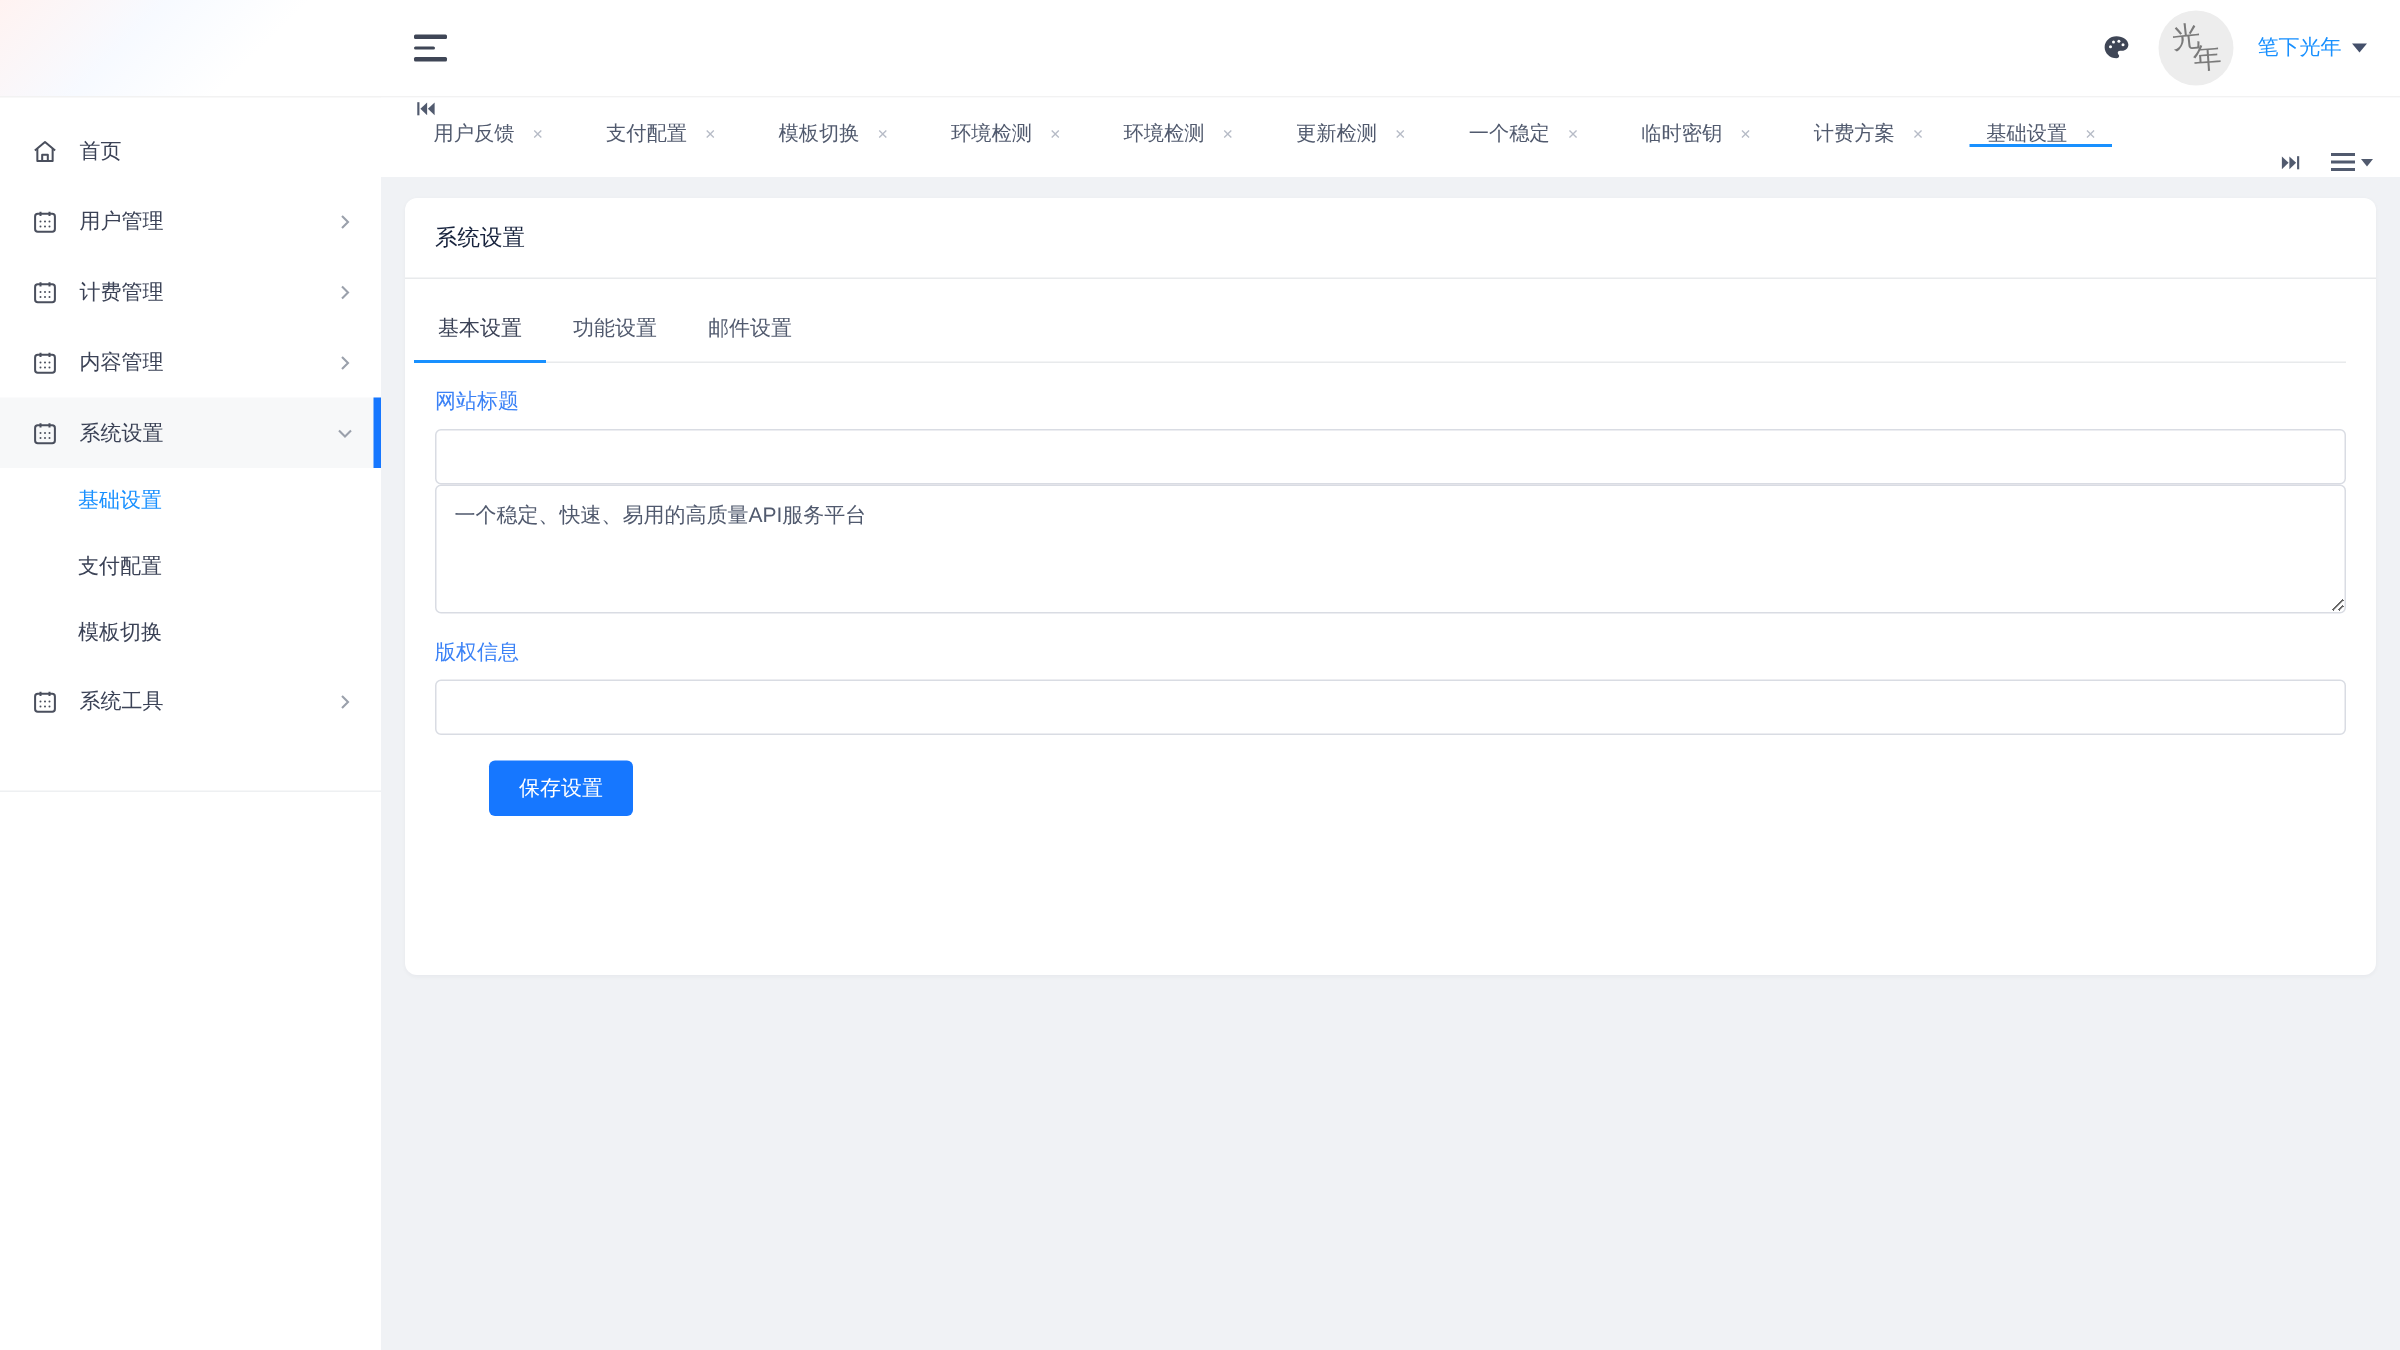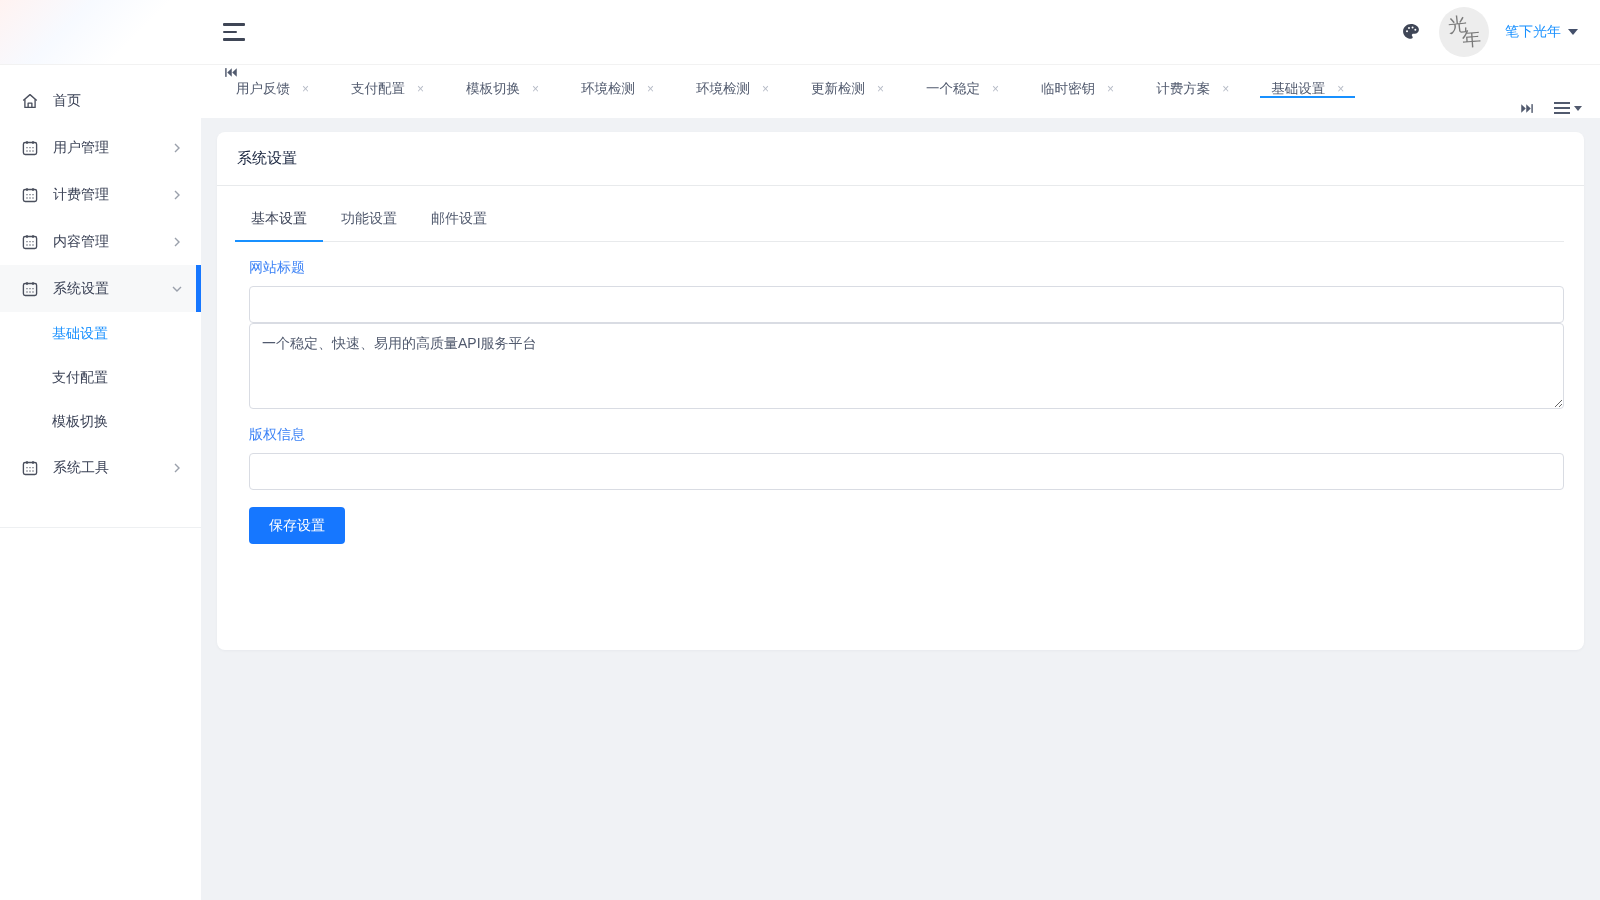--- a/index.html
+++ b/index.html
@@ -1,20 +1,20 @@
 <!DOCTYPE html>
 <html><head>
 <meta charset="utf-8">
 <style>
   html,body{margin:0;padding:0;width:1600px;height:900px;overflow:hidden;
     font-family:"Liberation Sans","DejaVu Sans",sans-serif;background:#f0f2f5;color:#3b4256;}
   .app{display:flex;width:1600px;height:900px;}
 
   
-  .sidebar{width:201px;flex-shrink:0;background:#fff;display:flex;flex-direction:column;position:relative;z-index:3;}
+  .sidebar{width:254px;flex-shrink:0;background:#fff;display:flex;flex-direction:column;position:relative;z-index:3;}
   .sidebar-logo{height:64px;border-bottom:1px solid #f2f2f2;
     background:linear-gradient(135deg,rgba(255,228,225,.45) 0%,rgba(235,242,255,.4) 35%,rgba(255,255,255,0) 65%);}
   .menu{padding-top:12px;font-size:14px;}
   .menu-item{height:47px;display:flex;align-items:center;padding:0 18px 0 21px;position:relative;cursor:pointer;}
   .menu-item .mi-icon{width:18px;height:18px;color:#4a4f5d;display:flex;align-items:center;}
   .menu-item .mi-icon svg{width:18px;height:18px;}
   .menu-item .mi-label{margin-left:14px;flex:1;color:#3b4256;}
   .chev{width:12px;height:12px;color:#9aa0ab;}
   .chev svg{width:12px;height:12px;display:block;}
   .menu-item.active-parent{background:#f7f8f9;}
@@ -56,32 +56,32 @@
   .tabbar-actions{display:flex;align-items:center;gap:8px;margin-left:auto;}
   .tab-menu-btn{display:flex;align-items:center;gap:4px;cursor:pointer;padding:4px;}
   .tab-menu-btn .bars{display:flex;flex-direction:column;gap:3px;}
   .tab-menu-btn .bars i{display:block;width:16px;height:2px;background:#515a6e;}
   .tab-menu-btn .caret{width:0;height:0;border-left:4px solid transparent;border-right:4px solid transparent;border-top:5px solid #515a6e;}
 
   
   .main-scroll{flex:1;background:#f0f2f5;padding:14px 16px;overflow:hidden;}
   .card{background:#fff;border-radius:8px;height:518px;box-shadow:0 1px 3px rgba(0,21,41,.04);}
   .card-header{padding:17px 20px;font-size:15px;color:#17233d;border-bottom:1px solid #e8eaec;}
-  .card-body{padding:18px 20px 0 32px;}
+  .card-body{padding:18px 20px 0 20px;}
   .inner-tabs{display:flex;gap:30px;border-bottom:1px solid #e8eaec;}
   .inner-tab{padding:6px 2px 13px 2px;font-size:14px;color:#515a6e;position:relative;cursor:pointer;}
   .inner-tab.active{color:#3b4256;}
   .inner-tab.active::after{content:"";position:absolute;left:-14px;right:-14px;bottom:-1px;height:2px;background:#1890ff;}
   .form-label{margin:17px 0 9px 0;font-size:14px;color:#3b82f6;}
   .text-input{display:block;width:100%;box-sizing:border-box;height:37px;border:1px solid #d9dce3;border-radius:4px;
     padding:0 12px;font-size:14px;color:#333;outline:none;background:#fff;font-family:inherit;}
   .text-area{display:block;width:100%;box-sizing:border-box;height:86px;border:1px solid #d9dce3;border-radius:4px;
     padding:9px 12px;font-size:14px;color:#515a6e;outline:none;resize:both;font-family:inherit;line-height:1.5;}
   .save-btn{margin-top:17px;background:#1677ff;border:none;color:#fff;height:37px;padding:0 20px;border-radius:4px;
-    font-size:14px;cursor:pointer;font-family:inherit;}
+    font-size:14px;cursor:pointer;font-family:inherit;margin-left:36px;}
 </style>
 </head>
 <body>
 
 <div class="app">
 
   <aside class="sidebar">
     <div class="sidebar-logo"></div>
     <nav class="menu">
 

